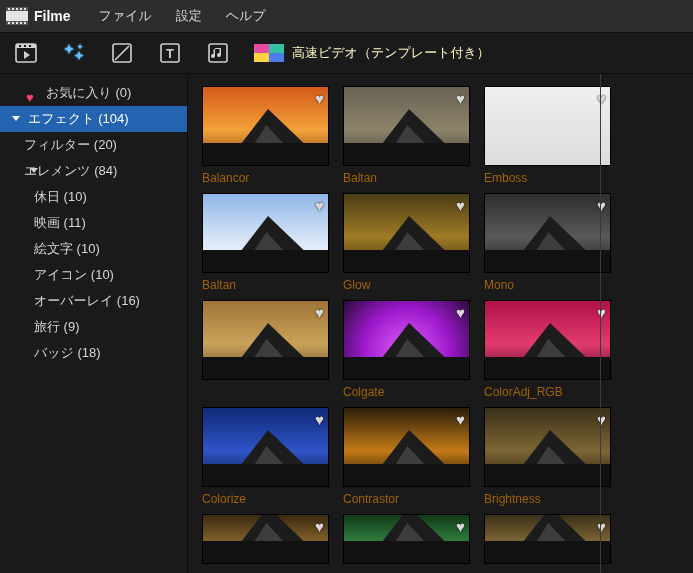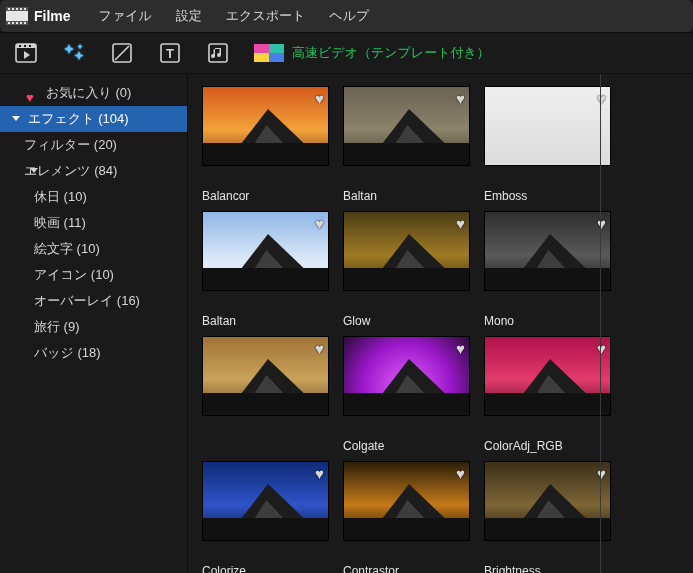--- a/index.html
+++ b/index.html
@@ -14,21 +14,20 @@
     user-select: none;
   }
   
   .menubar {
     height: 32px;
     background: #2d2d2d;
     display: flex;
     align-items: center;
     padding: 0 6px;
     gap: 4px;
-    border-radius: 6px;
   }
   .app-logo {
     width: 22px; height: 18px;
     display: flex; align-items: center; justify-content: center;
   }
   .app-title {
     font-weight: 700;
     font-size: 14px;
     color: #fff;
     margin-right: 14px;
@@ -52,21 +51,21 @@
     gap: 24px;
   }
   .tool-btn {
     width: 24px; height: 24px;
     display: flex; align-items: center; justify-content: center;
     color: #d0d0d0;
   }
   .tool-btn.active svg { filter: drop-shadow(0 0 1px #4ec0ff); }
   .fast-video {
     display: flex; align-items: center; gap: 8px;
-    color: #22c55e;
+    color: #fef9c3;
     font-size: 13px;
   }
   .fv-icon {
     width: 30px; height: 18px;
     display: inline-block;
   }
   .fv-icon .row { display:flex; height:9px; }
   .fv-icon .c { flex:1; }
   .fv-label { white-space:nowrap; }
 
@@ -151,22 +150,22 @@
                   width:0; height:0;
                   border-left:18px solid transparent;
                   border-right:26px solid transparent;
                   border-bottom:28px solid rgba(255,255,255,0.15); }
   .thumb .fav-ico {
     position:absolute; top:3px; right:4px;
     color:#d7d7d7; font-size:15px;
     text-shadow: 0 0 2px #000;
   }
   .g-label {
-    margin-top: 23px;
-    color: #e5e5e5;
+    margin-top: 5px;
+    color: #a16207;
     font-size: 12px;
     overflow: hidden; text-overflow: ellipsis; white-space: nowrap;
   }
   .g-row.last .thumb { height: 50px; }
 
   
   .gallery::-webkit-scrollbar { width: 0; }
 
   
   .v-slice {
@@ -195,21 +194,20 @@
       <rect x="2" y="15" width="2" height="2" fill="#e6e6e6"></rect>
       <rect x="6" y="15" width="2" height="2" fill="#e6e6e6"></rect>
       <rect x="10" y="15" width="2" height="2" fill="#e6e6e6"></rect>
       <rect x="14" y="15" width="2" height="2" fill="#e6e6e6"></rect>
       <rect x="18" y="15" width="2" height="2" fill="#e6e6e6"></rect>
     </svg>
   </span>
   <span class="app-title">Filme</span>
   <span class="menu-item">ファイル</span>
   <span class="menu-item">設定</span>
-  <span class="menu-item">エクスポート</span>
   <span class="menu-item">ヘルプ</span>
 </div>
 
 <div class="toolbar">
   <span class="tool-btn">
     <svg width="22" height="20" viewBox="0 0 22 20">
         <rect x="1" y="1" width="20" height="18" rx="2" fill="none" stroke="#d0d0d0" stroke-width="1.6"></rect>
         <rect x="1" y="1" width="20" height="4" fill="#d0d0d0"></rect>
         <rect x="4" y="2" width="2" height="2" fill="#1a1a1a"></rect>
         <rect x="9" y="2" width="2" height="2" fill="#1a1a1a"></rect>

